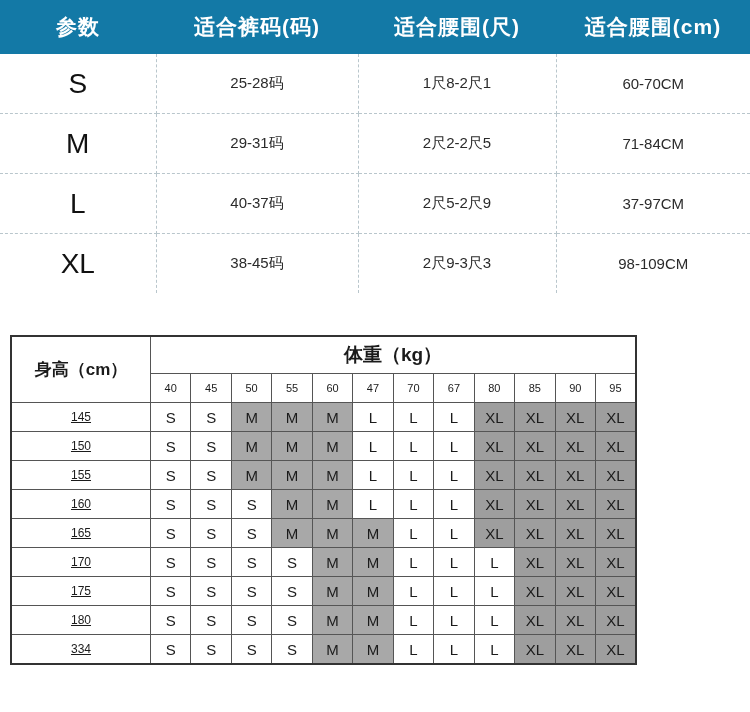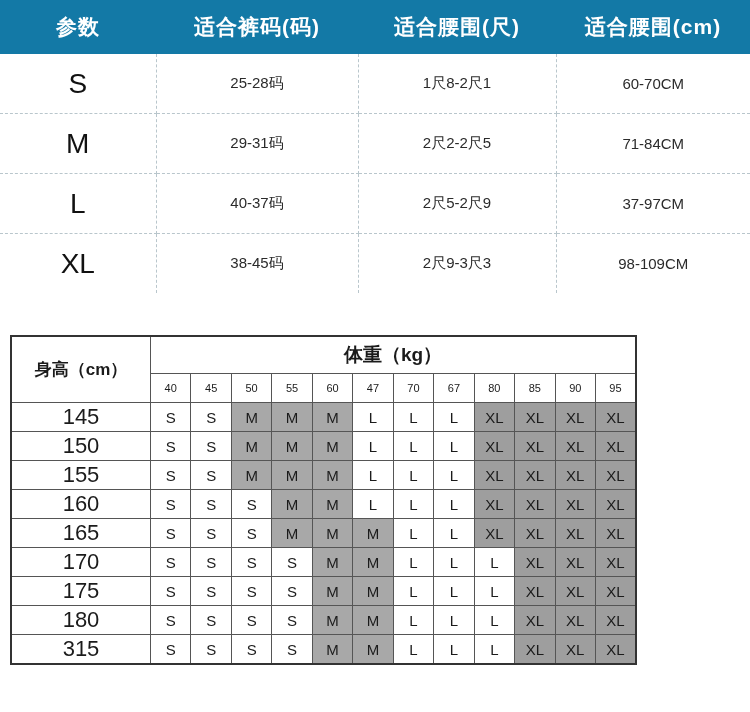--- a/index.html
+++ b/index.html
@@ -84,22 +84,23 @@
   .matrix .weight-title {
     font-size: 19px;
     font-weight: bold;
     height: 36px;
   }
   .matrix .wcol {
     font-size: 11px;
     height: 28px;
   }
   .matrix .hcell {
-    font-size: 22px;
+    font-size: 12px;
     height: 28px;
+    text-decoration: underline;
   }
   .matrix .cell {
     font-size: 15px;
   }
   .c-s  { background: #ffffff; }
   .c-m  { background: #a8a8a8; }
   .c-l  { background: #ffffff; }
   .c-xl { background: #9e9e9e; }
 </style>
 </head>
@@ -279,21 +280,21 @@
           <td class="cell c-m">M</td>
           <td class="cell c-m">M</td>
           <td class="cell c-l">L</td>
           <td class="cell c-l">L</td>
           <td class="cell c-l">L</td>
           <td class="cell c-xl">XL</td>
           <td class="cell c-xl">XL</td>
           <td class="cell c-xl">XL</td>
         </tr>
         <tr>
-          <td class="hcell">315</td>
+          <td class="hcell">334</td>
           <td class="cell c-s">S</td>
           <td class="cell c-s">S</td>
           <td class="cell c-s">S</td>
           <td class="cell c-s">S</td>
           <td class="cell c-m">M</td>
           <td class="cell c-m">M</td>
           <td class="cell c-l">L</td>
           <td class="cell c-l">L</td>
           <td class="cell c-l">L</td>
           <td class="cell c-xl">XL</td>

